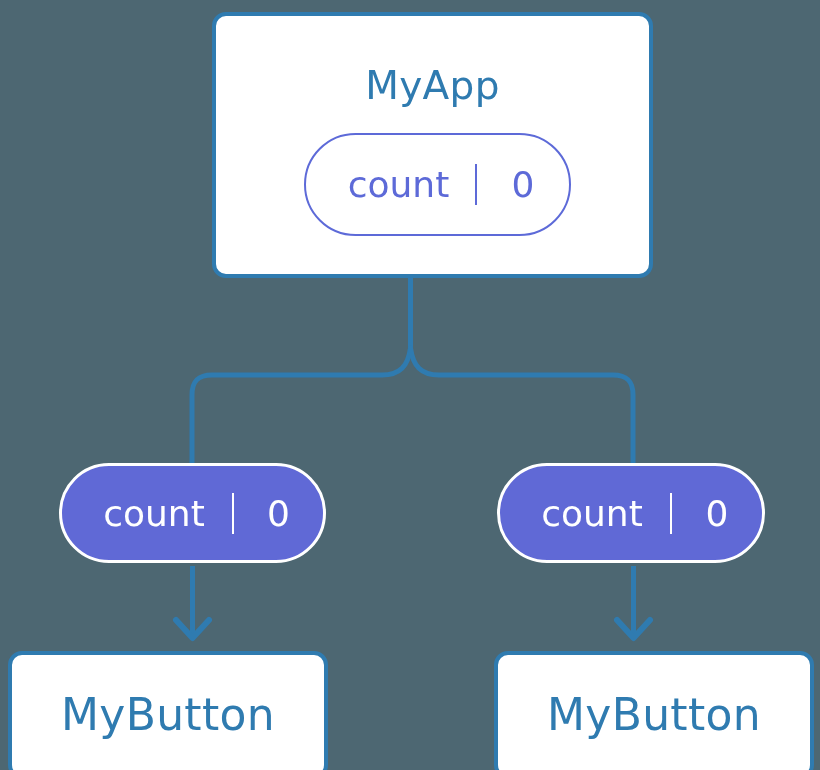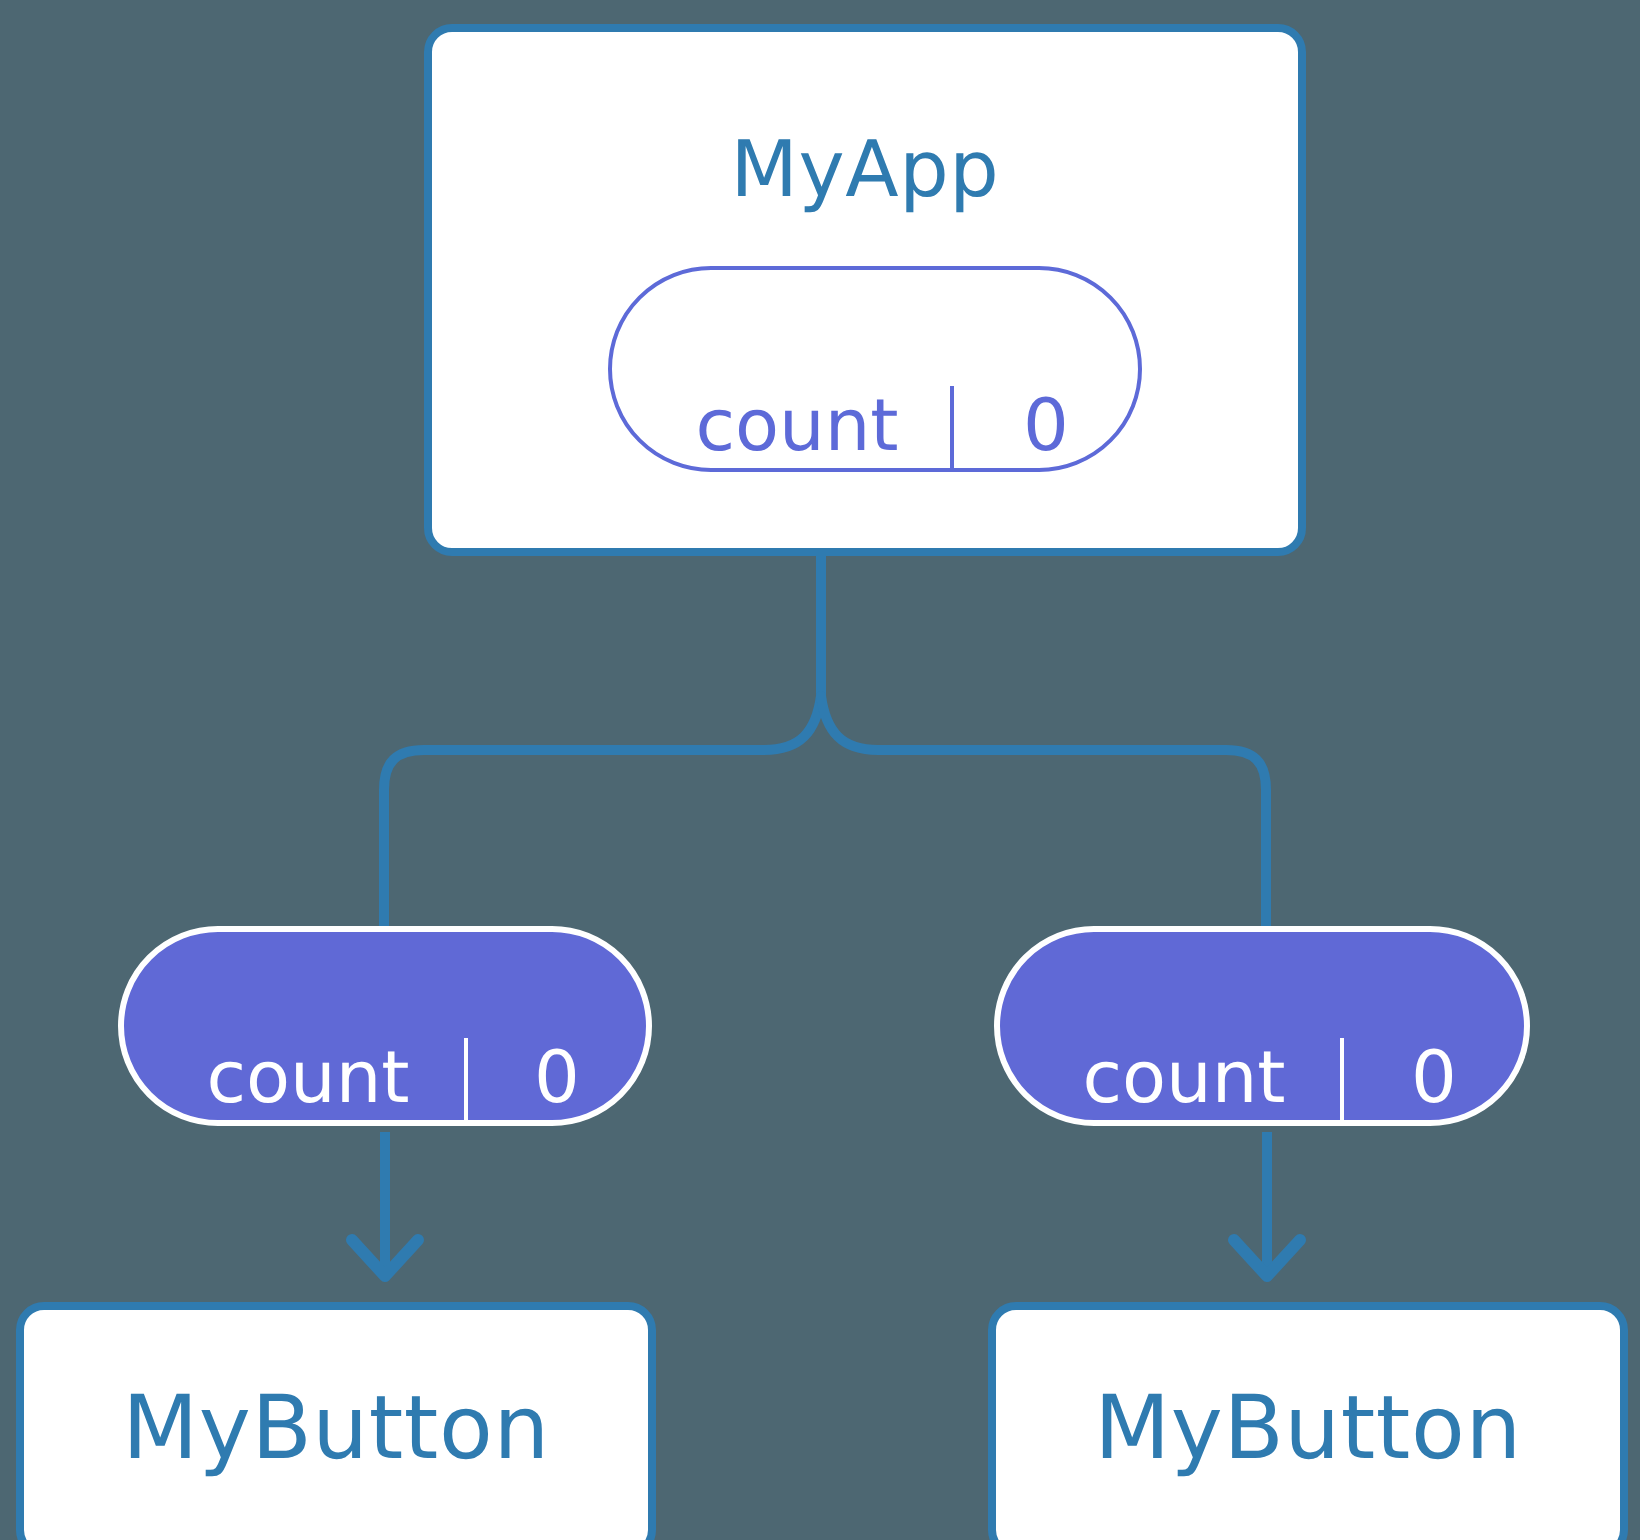--- a/index.html
+++ b/index.html
@@ -51,21 +51,21 @@
     height: 266px;
     padding-top: 50px;
     margin-left: 22px;
   }
   #myapp-box .comp-title { font-size: 39px; }
 
   
   .pill {
     position: absolute;
     display: flex;
-    align-items: flex-end;
+    align-items: center;
     box-sizing: border-box;
     border-radius: 999px;
     overflow: hidden;
   }
   .pill .pill-key,
   .pill .pill-val {
     display: flex;
     align-items: center;
     justify-content: center;
     box-sizing: border-box;

